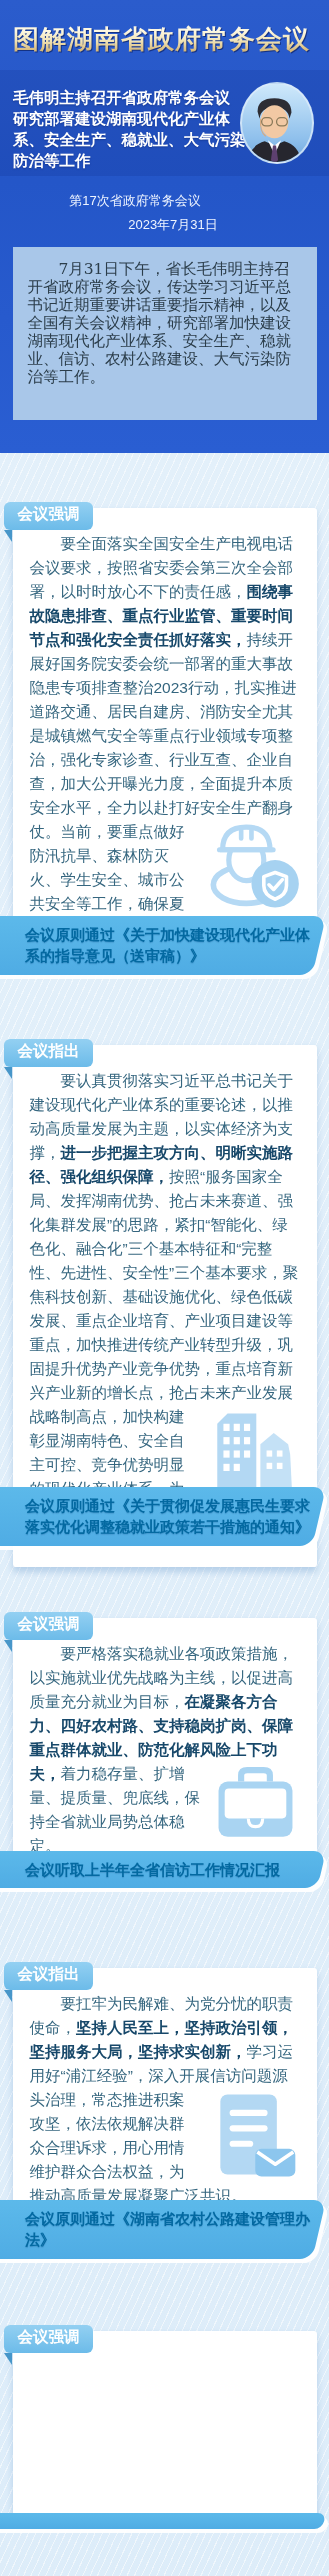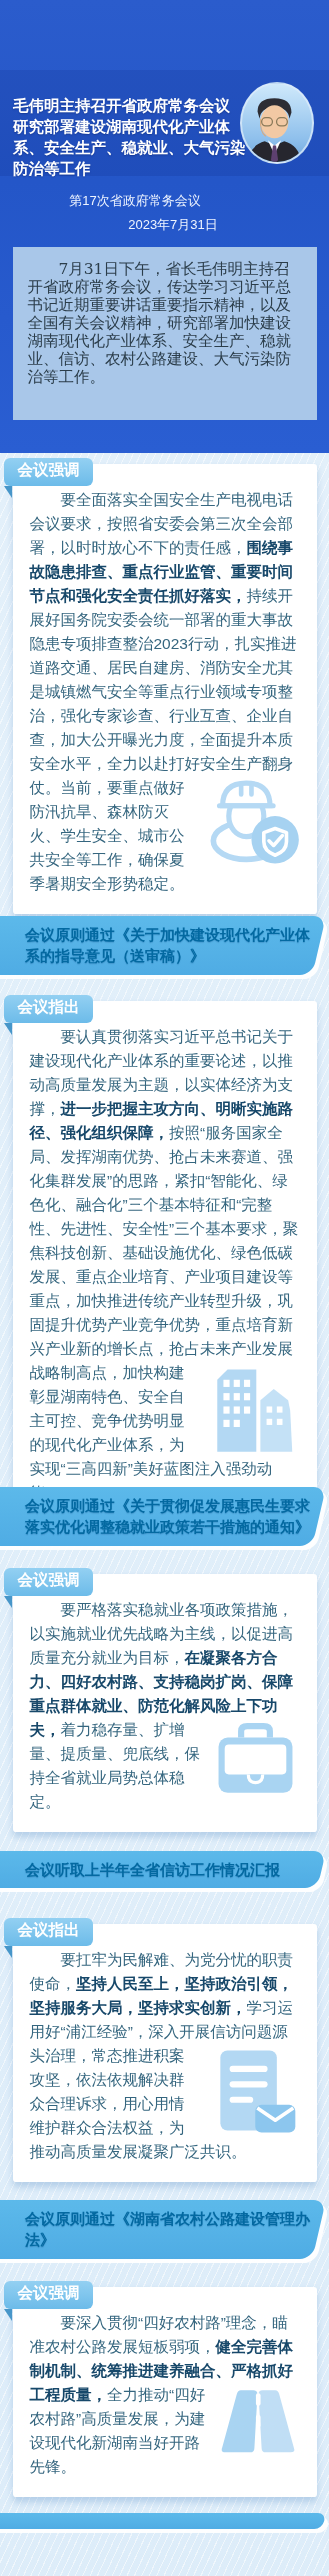--- a/index.html
+++ b/index.html
@@ -10,40 +10,40 @@
         background:linear-gradient(180deg,#2b5ccc 0%,#2456c8 40%,#2a5ed2 100%);}
   .headline-band{position:absolute;top:70px;left:0;width:330px;height:106px;
         background:rgba(10,30,110,.14);}
   .page-title{position:absolute;top:21.6px;left:13px;width:309px;
         font-family:"Liberation Serif", serif;font-weight:bold;font-size:26px;letter-spacing:1px;
         background:linear-gradient(180deg,#fdf8e2 25%,#f0e2b4 55%,#c9a45f 95%);
         -webkit-background-clip:text;background-clip:text;color:transparent;
         filter:drop-shadow(1px 1.5px 0.5px rgba(0,10,60,.5));}
   .headline{position:absolute;top:87px;left:13px;width:234px;color:#ffffff;
         font-weight:bold;font-size:15.5px;line-height:21px;white-space:pre-line;
-        text-shadow:0 1px 1.5px rgba(0,20,80,.35);margin-top:8px;}
+        text-shadow:0 1px 1.5px rgba(0,20,80,.35);}
   .portrait{position:absolute;top:82px;left:240px;width:70px;height:78px;border-radius:50%;
         background:linear-gradient(180deg,#cfe9fb 0%,#8fc0ec 70%,#6ea6dd 100%);
         border:2.6px solid rgba(220,235,250,.75);overflow:hidden;}
   .portrait svg{position:absolute;bottom:-2.1px;left:0;}
   .meeting-label{position:absolute;top:192px;left:0;width:270px;text-align:center;
         color:#eef4ff;font-size:13px;}
   .meeting-date{position:absolute;top:216px;left:8px;width:330px;text-align:center;
         color:#eef4ff;font-size:13px;}
   .intro-quote{position:absolute;top:247px;left:13px;width:304px;height:173px;box-sizing:border-box;
         background:#a9c7e9;padding:13px 14.4px;color:#2b3d4a;
         font-family:"DejaVu Serif", serif;font-size:15.5px;line-height:18px;text-indent:2em;}
   
   .light-bg{position:absolute;top:453px;left:0;width:330px;height:2466px;
         background:repeating-linear-gradient(115deg,rgba(255,255,255,.55) 0 1px,rgba(255,255,255,0) 1px 6.7px),
         linear-gradient(180deg,#e3f0fa,#dcecf9);}
   
   .card{position:absolute;left:13px;width:304px;box-sizing:border-box;background:#ffffff;
         border-radius:3.1px;box-shadow:0 4.6px 7.2px rgba(100,150,200,.35);
-        padding:24px 15.5px 17.5px 16.5px;}
+        padding:24px 15.5px 17.5px 16.5px;margin-top:44px;}
   .card p{margin:0;font-size:15.5px;line-height:24px;color:#35667f;text-indent:2em;}
   .card p .b{font-weight:bold;color:#17486a;}
   .tag{position:absolute;top:-6.2px;left:-8.8px;z-index:2;
         background:linear-gradient(180deg,#93d0f2,#6cbbe9);color:#ffffff;
         font-size:15.5px;font-weight:bold;padding:2.6px 13.4px 4.1px 13.4px;border-radius:6.2px;}
   .tag::after{content:"";position:absolute;left:0;top:100%;width:0;height:0;
         border-top:12.4px solid #4796c9;border-left:8.8px solid transparent;}
   .icon-float{float:right;margin:3.1px 0 2.1px 7.2px;}
   
   .banner{position:absolute;left:0;width:326px;box-sizing:border-box;
@@ -56,20 +56,21 @@
         font-size:15px;line-height:21.6px;text-shadow:0 0.5px 1px rgba(20,80,140,.25);}
   .icon-svg{display:block;}
 </style>
 </head>
 <body>
 
 <div class="page">
 
   <div class="hero">
     <div class="headline-band"></div>
+    <div class="page-title">图解湖南省政府常务会议</div>
     <div class="headline">毛伟明主持召开省政府常务会议
 研究部署建设湖南现代化产业体系、安全生产、稳就业、大气污染防治等工作</div>
     <div class="portrait">
       <svg class="icon-svg" width="65" height="72" viewBox="0 0 126 140">
         <path d="M30 38 Q30 12 63 12 Q96 12 96 40 L92 52 Q90 30 63 30 Q36 30 34 52 Z" fill="#2d2d34"></path>
         <ellipse cx="63" cy="58" rx="27" ry="32" fill="#f2c9a4"></ellipse>
         <path d="M36 52 q-2 26 10 34" stroke="#d8a87e" stroke-width="2" fill="none"></path>
         <rect x="38" y="50" width="21" height="16" rx="8" fill="none" stroke="#8a7a5a" stroke-width="2.5"></rect>
         <rect x="67" y="50" width="21" height="16" rx="8" fill="none" stroke="#8a7a5a" stroke-width="2.5"></rect>
         <path d="M10 140 Q14 104 44 96 L63 104 L82 96 Q112 104 116 140 Z" fill="#26262e"></path>
@@ -171,31 +172,20 @@
         </span><span>常态推进积案攻坚，依法依规解决群众合理诉求，用心用情维护群众合法权益，为推动高质量发展凝聚广泛共识。</span></p>
   </div>
 
   <div class="banner" style="top:2200px;">
     <span class="bgshadow"></span><span class="bg"></span>
     <span class="label">会议原则通过《湖南省农村公路建设管理办法》</span>
   </div>
 
   <div class="card" style="top:2287px;min-height:184px;">
     <span class="tag">会议强调</span>
-    <p><span><span>要深入贯彻“四好农村路”理念，瞄准农村公路发展短板弱项，</span><span class="b">健全完善体制机制、统筹推进建养融合、严格抓好工程质量，</span></span><span class="icon-float">
-          <svg class="icon-svg" width="88" height="70" viewBox="0 0 170 135">
-        <path d="M52 8 L76 8 Q84 8 84 16 L78 120 Q78 128 70 128 L22 128 Q12 128 16 118 L44 16 Q46 8 52 8 Z" fill="#a9d4f2"></path>
-        <path d="M94 8 L118 8 Q124 8 126 16 L154 118 Q158 128 148 128 L100 128 Q92 128 92 120 L86 16 Q86 8 94 8 Z" fill="#c0def5"></path>
-        <g fill="#ffffff">
-              <rect x="81" y="14" width="9" height="24" rx="4"></rect>
-              <rect x="81" y="56" width="9" height="24" rx="4"></rect>
-              <rect x="81" y="98" width="9" height="24" rx="4"></rect>
-            </g>
-      </svg>
-        </span><span>全力推动“四好农村路”高质量发展，为建设现代化新湖南当好开路先锋。</span></p>
   </div>
 
   <div class="banner" style="top:2513px;">
     <span class="bgshadow"></span><span class="bg"></span>
   </div>
 
 </div>
 
 
 </body></html>

